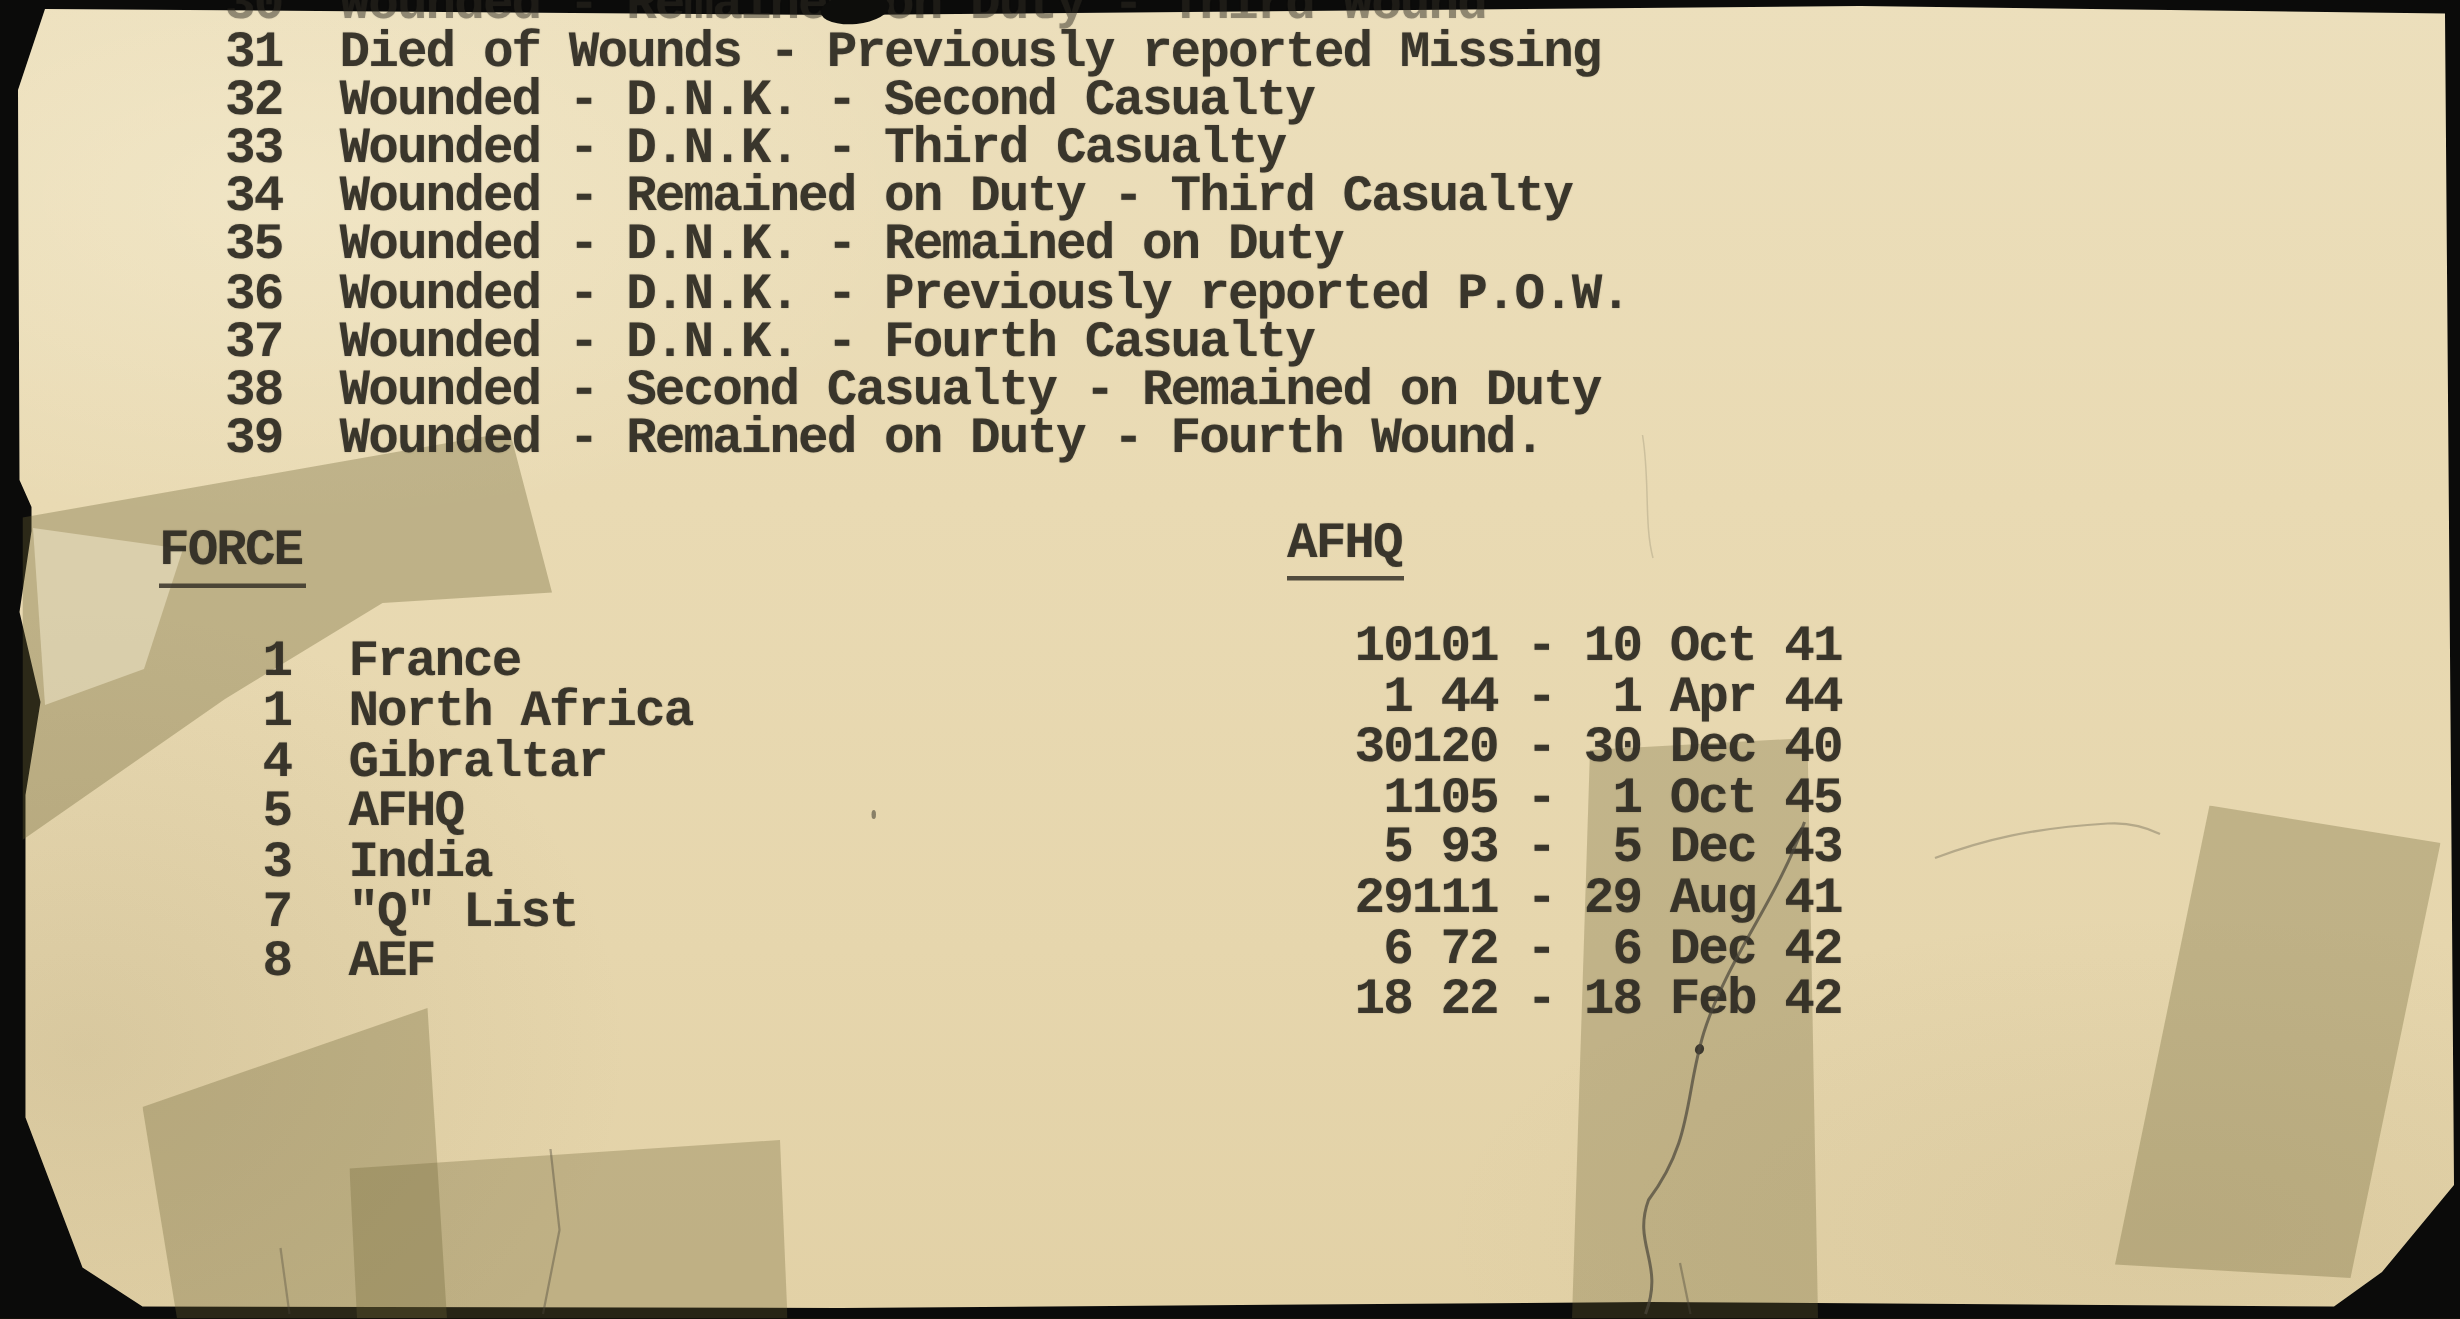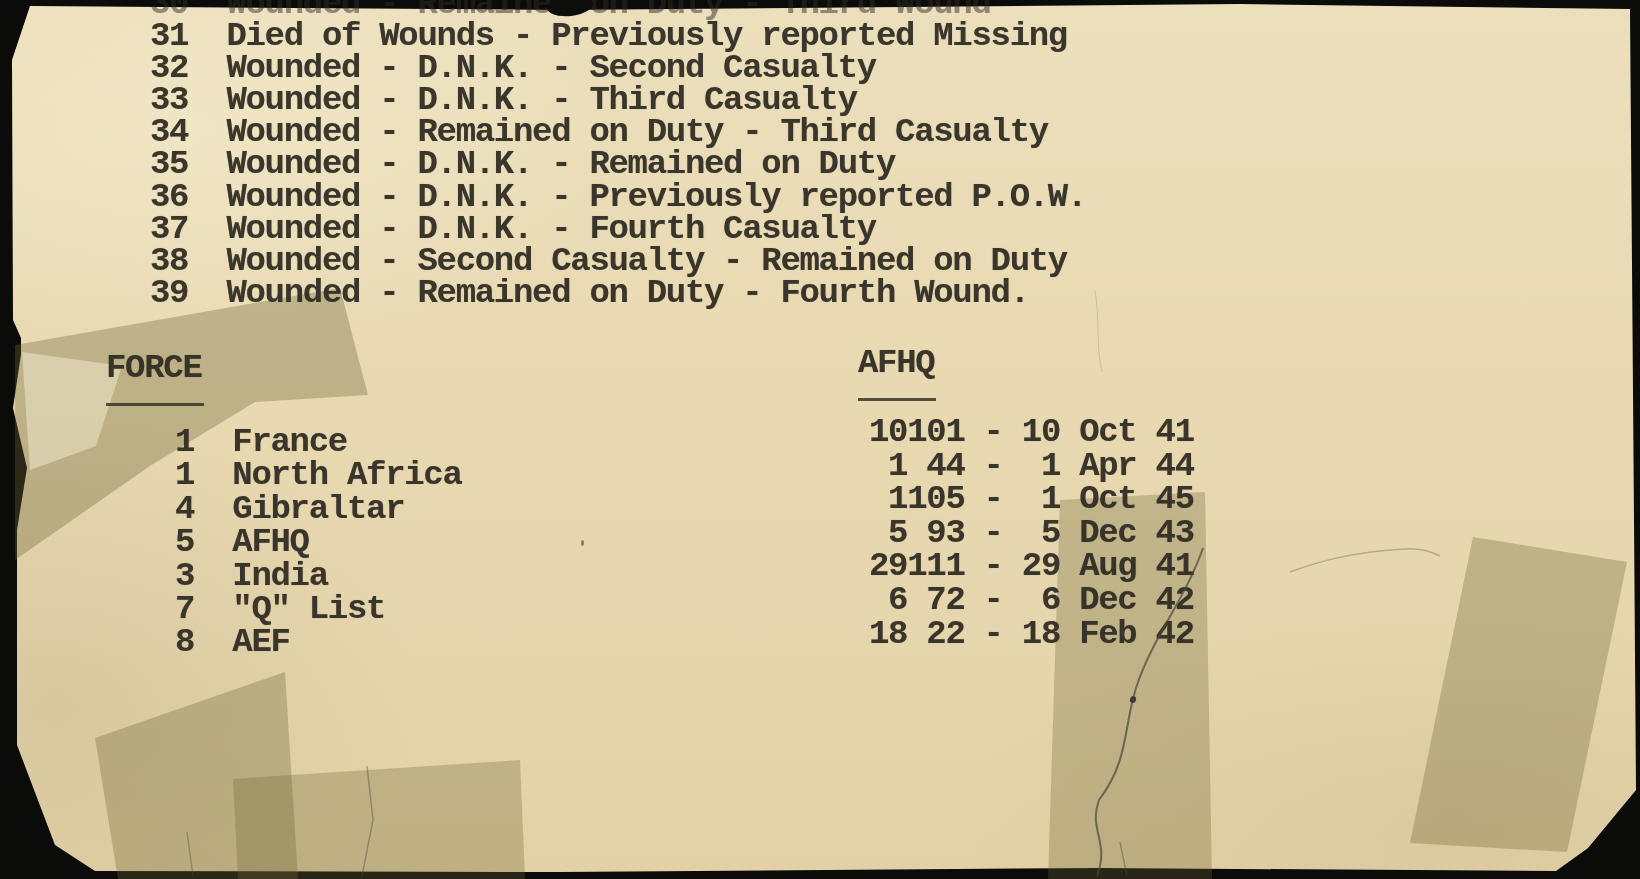--- a/index.html
+++ b/index.html
@@ -37,22 +37,22 @@
     clip-path:polygon(1060px 500px,1205px 492px,1212px 879px,1048px 879px);}
   .tape-right{background:rgba(108,100,52,.32);
     clip-path:polygon(1473px 537px,1627px 562px,1567px 852px,1410px 843px);}
   
   .typed{position:absolute;inset:0;color:rgba(48,44,36,.92);font-weight:600;
     font-size:34px;letter-spacing:-1.3px;white-space:pre;
     text-shadow:0 0 1px rgba(48,44,36,.35);}
   .list{position:absolute;}
   .casualty-list{left:150px;top:-12px;line-height:32.1px;}
   .force-list{left:175px;top:426px;line-height:33.4px;}
-  .date-list{left:869px;top:416px;line-height:33.6px;text-align:center;}
-  .heading{position:absolute;display:inline-block;padding:0 2px 16px 0;
+  .date-list{left:903px;top:416px;line-height:33.6px;text-align:center;}
+  .heading{position:absolute;display:inline-block;padding:0 2px 2px 0;
     border-bottom:3px solid rgba(55,50,40,.85);}
   .force-heading{left:106px;top:349px;}
   .date-heading{left:858px;top:344px;}
   .faded{opacity:.52;}
   
   .ink-blob{position:absolute;background:#0d0d0b;border-radius:50%;}
   .blob-top{left:547px;top:-4px;width:46px;height:20px;transform:rotate(-6deg);}
   .ink-dot{position:absolute;background:#3c382e;border-radius:50%;}
   .dot-feb{left:1130px;top:696px;width:6px;height:7px;transform:rotate(20deg);}
   .dot-gib{left:581px;top:540px;width:3px;height:6px;opacity:.55;}
@@ -72,21 +72,21 @@
   <div class="tape tape-date"></div>
   <div class="tape tape-right"></div>
 
   <div class="typed">
     <div class="list casualty-list"><div class="faded">30  Wounded - Remained on Duty - Third Wound</div><div>31  Died of Wounds - Previously reported Missing</div><div>32  Wounded - D.N.K. - Second Casualty</div><div>33  Wounded - D.N.K. - Third Casualty</div><div>34  Wounded - Remained on Duty - Third Casualty</div><div>35  Wounded - D.N.K. - Remained on Duty</div><div>36  Wounded - D.N.K. - Previously reported P.O.W.</div><div>37  Wounded - D.N.K. - Fourth Casualty</div><div>38  Wounded - Second Casualty - Remained on Duty</div><div>39  Wounded - Remained on Duty - Fourth Wound.</div></div>
 
     <div class="heading force-heading">FORCE</div>
     <div class="list force-list"><div>1  France</div><div>1  North Africa</div><div>4  Gibraltar</div><div>5  AFHQ</div><div>3  India</div><div>7  "Q" List</div><div>8  AEF</div></div>
 
     <div class="heading date-heading">AFHQ</div>
-    <div class="list date-list"><div>10101 - 10 Oct 41</div><div> 1 44 -  1 Apr 44</div><div> 1105 -  1 Oct 45</div><div> 5 93 -  5 Dec 43</div><div>29111 - 29 Aug 41</div><div> 6 72 -  6 Dec 42</div><div>18 22 - 18 Feb 42</div></div>
+    <div class="list date-list"><div>10101 - 10 Oct 41</div><div> 1 44 -  1 Apr 44</div><div>30120 - 30 Dec 40</div><div> 1105 -  1 Oct 45</div><div> 5 93 -  5 Dec 43</div><div>29111 - 29 Aug 41</div><div> 6 72 -  6 Dec 42</div><div>18 22 - 18 Feb 42</div></div>
   </div>
 
   <div class="ink-blob blob-top"></div>
   <div class="ink-dot dot-feb"></div>
   <div class="ink-dot dot-gib"></div>
 
   <svg class="cracks" width="1640" height="879" viewBox="0 0 1640 879">
     <path d="M1203,548 C1185,600 1152,638 1136,688 C1123,730 1129,760 1099,800 C1088,830 1110,842 1097,876" fill="none" stroke="#4a463a" stroke-width="2" opacity="0.7"></path>
     <path d="M1290,572 C1322,560 1355,552 1405,549 C1420,548 1432,552 1440,556" fill="none" stroke="#4a463a" stroke-width="1.5" opacity="0.32"></path>
     <path d="M367,766 L373,820 L362,876" fill="none" stroke="#4a463a" stroke-width="1.5" opacity="0.4"></path>

